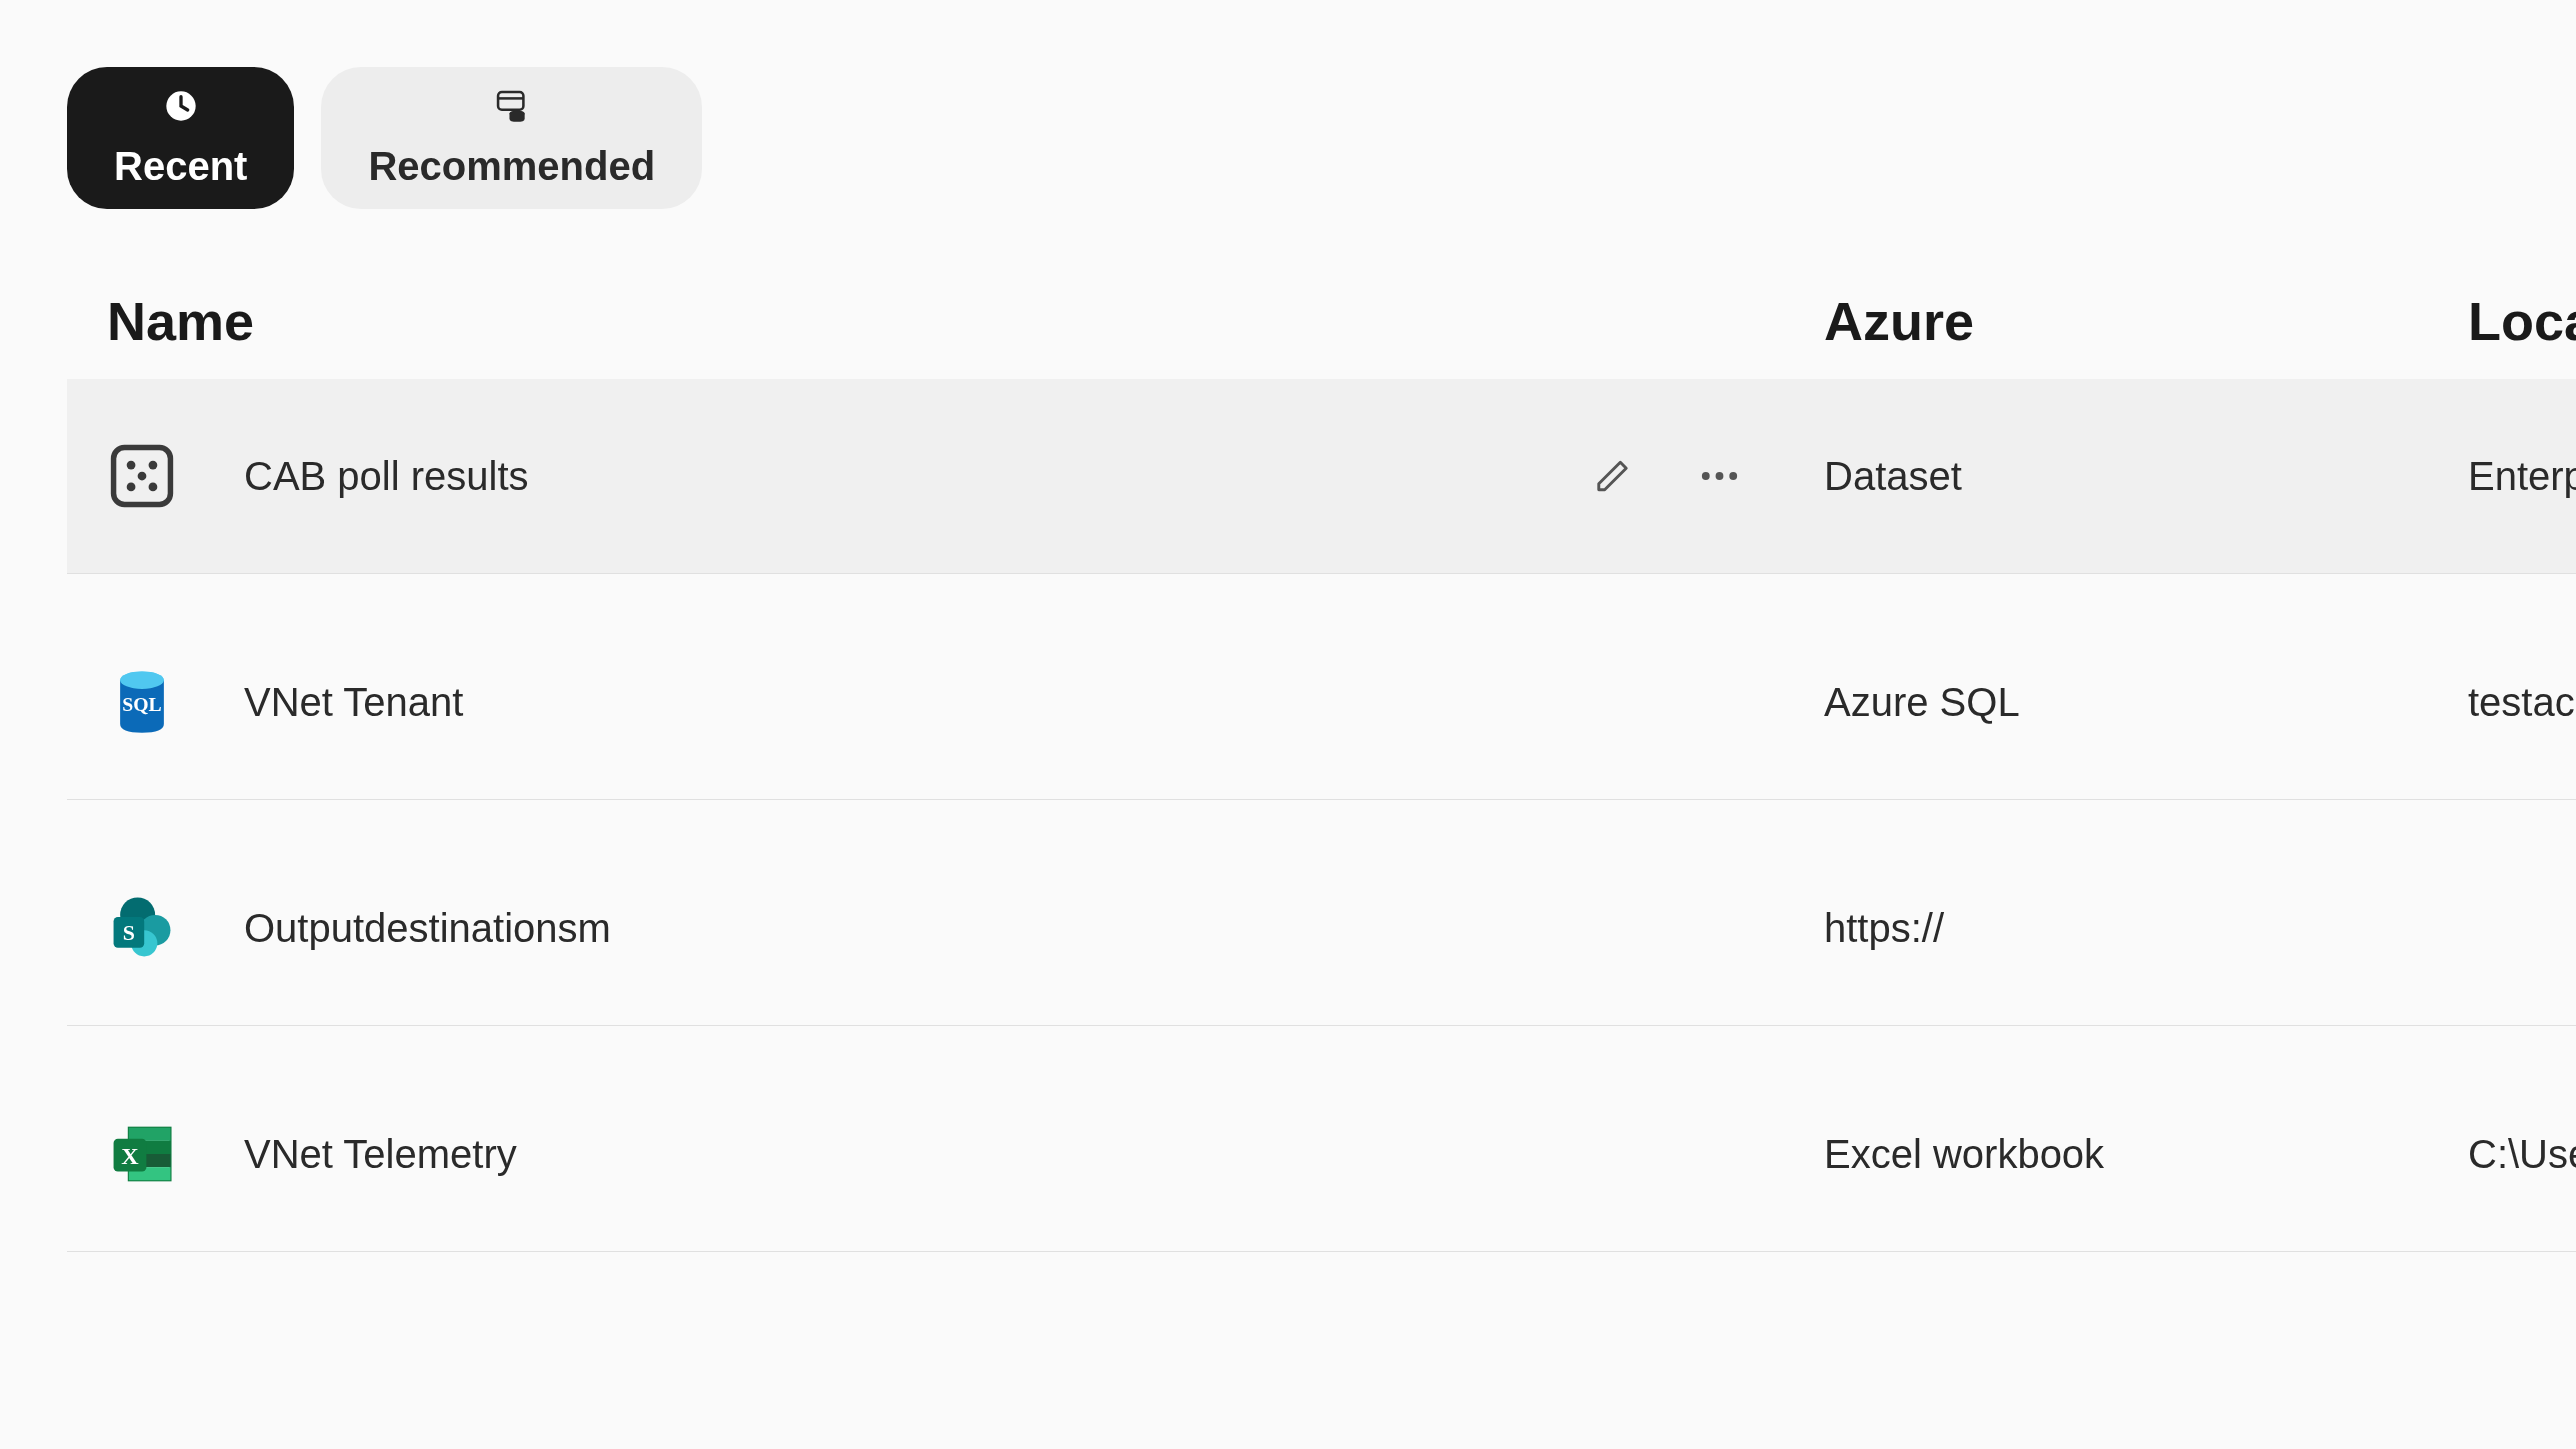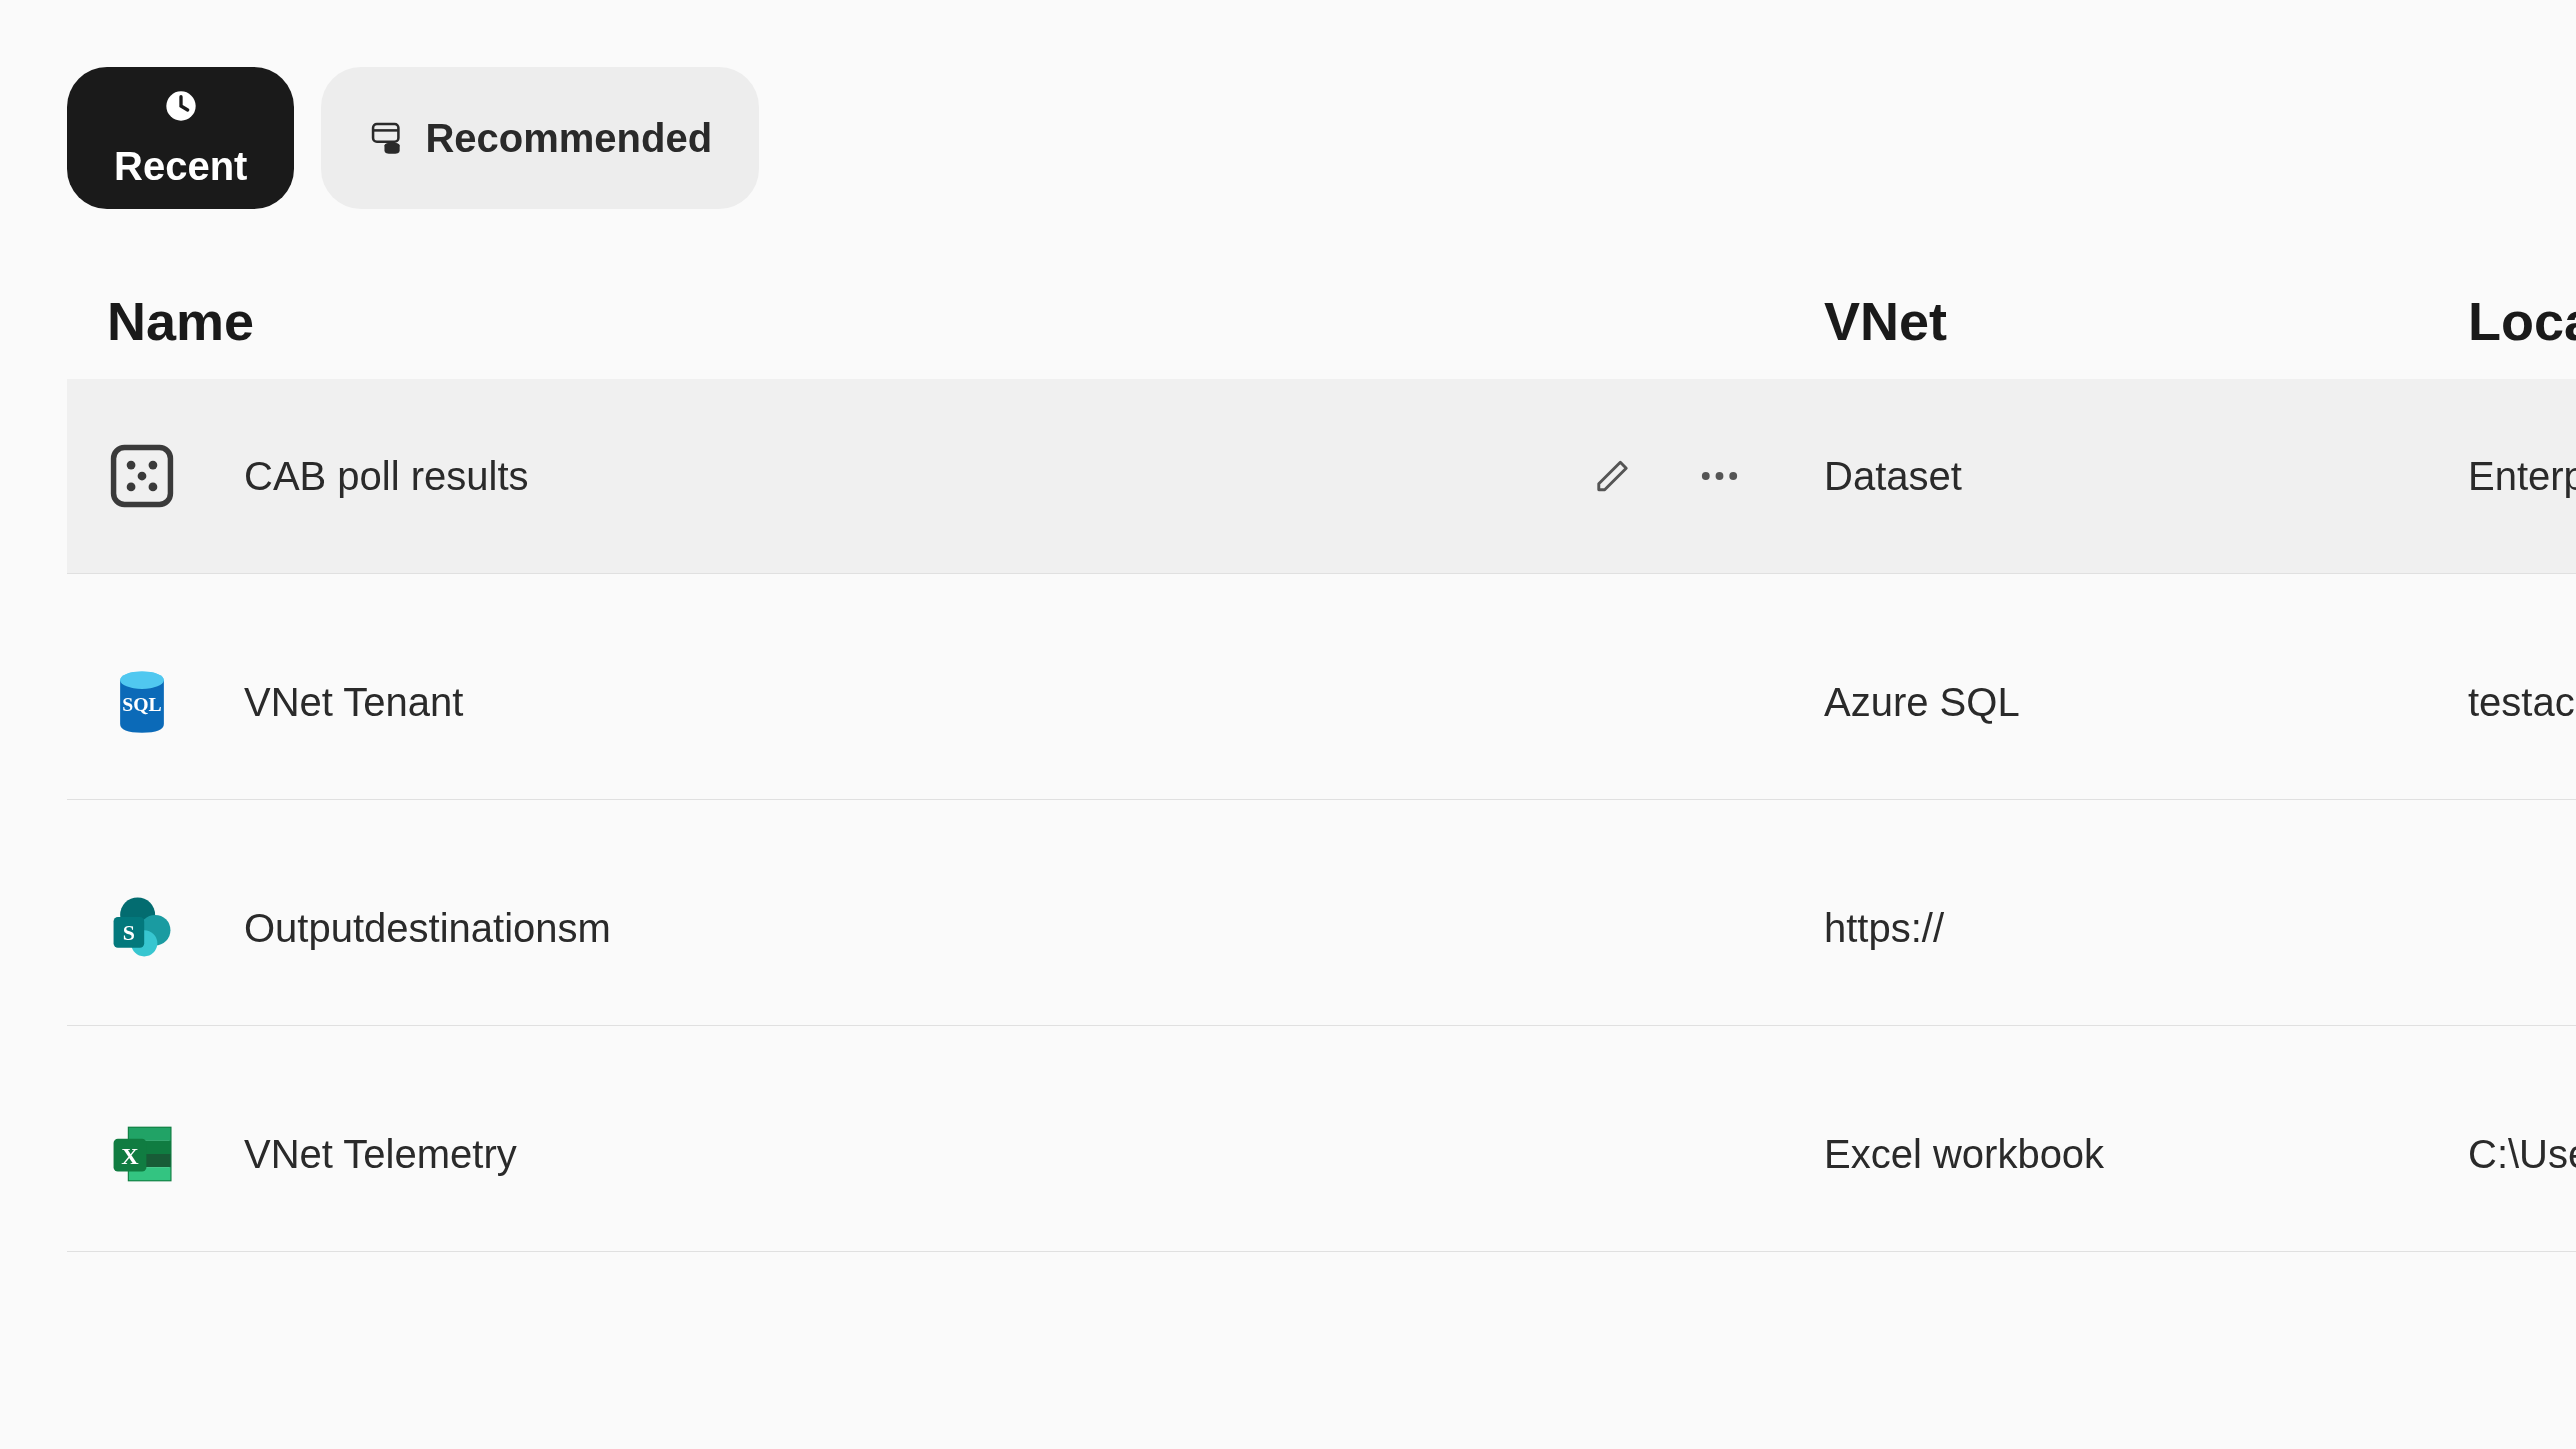--- a/index.html
+++ b/index.html
@@ -34,20 +34,21 @@
       border: none;
     }
     .tab.active {
       background: #1a1a1a;
       color: #ffffff;
       flex-direction: column;
     }
     .tab.inactive {
       background: #ededed;
       color: #2a2a2a;
+      flex-direction: column;
     }
     .tab-icon {
       width: 38px;
       height: 38px;
       display: flex;
       align-items: center;
       justify-content: center;
     }
     .table-header {
       display: flex;
@@ -152,21 +153,21 @@
           <ellipse cx="38" cy="42" rx="12" ry="5" fill="#2a2a2a"></ellipse>
           <path d="M26 42 L26 50 Q26 55 38 55 Q50 55 50 50 L50 42" fill="#2a2a2a"></path>
         </svg>
       </span>
       <span>Recommended</span>
     </button>
   </div>
 
   <div class="table-header">
     <div class="col-name">Name</div>
-    <div class="col-type">VNet</div>
+    <div class="col-type">Azure</div>
     <div class="col-location">Location</div>
   </div>
 
   <div class="table-body">
 
     <div class="table-row hovered">
       <div class="name-cell">
         <span class="item-icon">
           <svg width="70" height="70" viewBox="0 0 64 64">
               <rect x="6" y="6" width="52" height="52" rx="10" fill="none" stroke="#3a3a3a" stroke-width="5"></rect>

